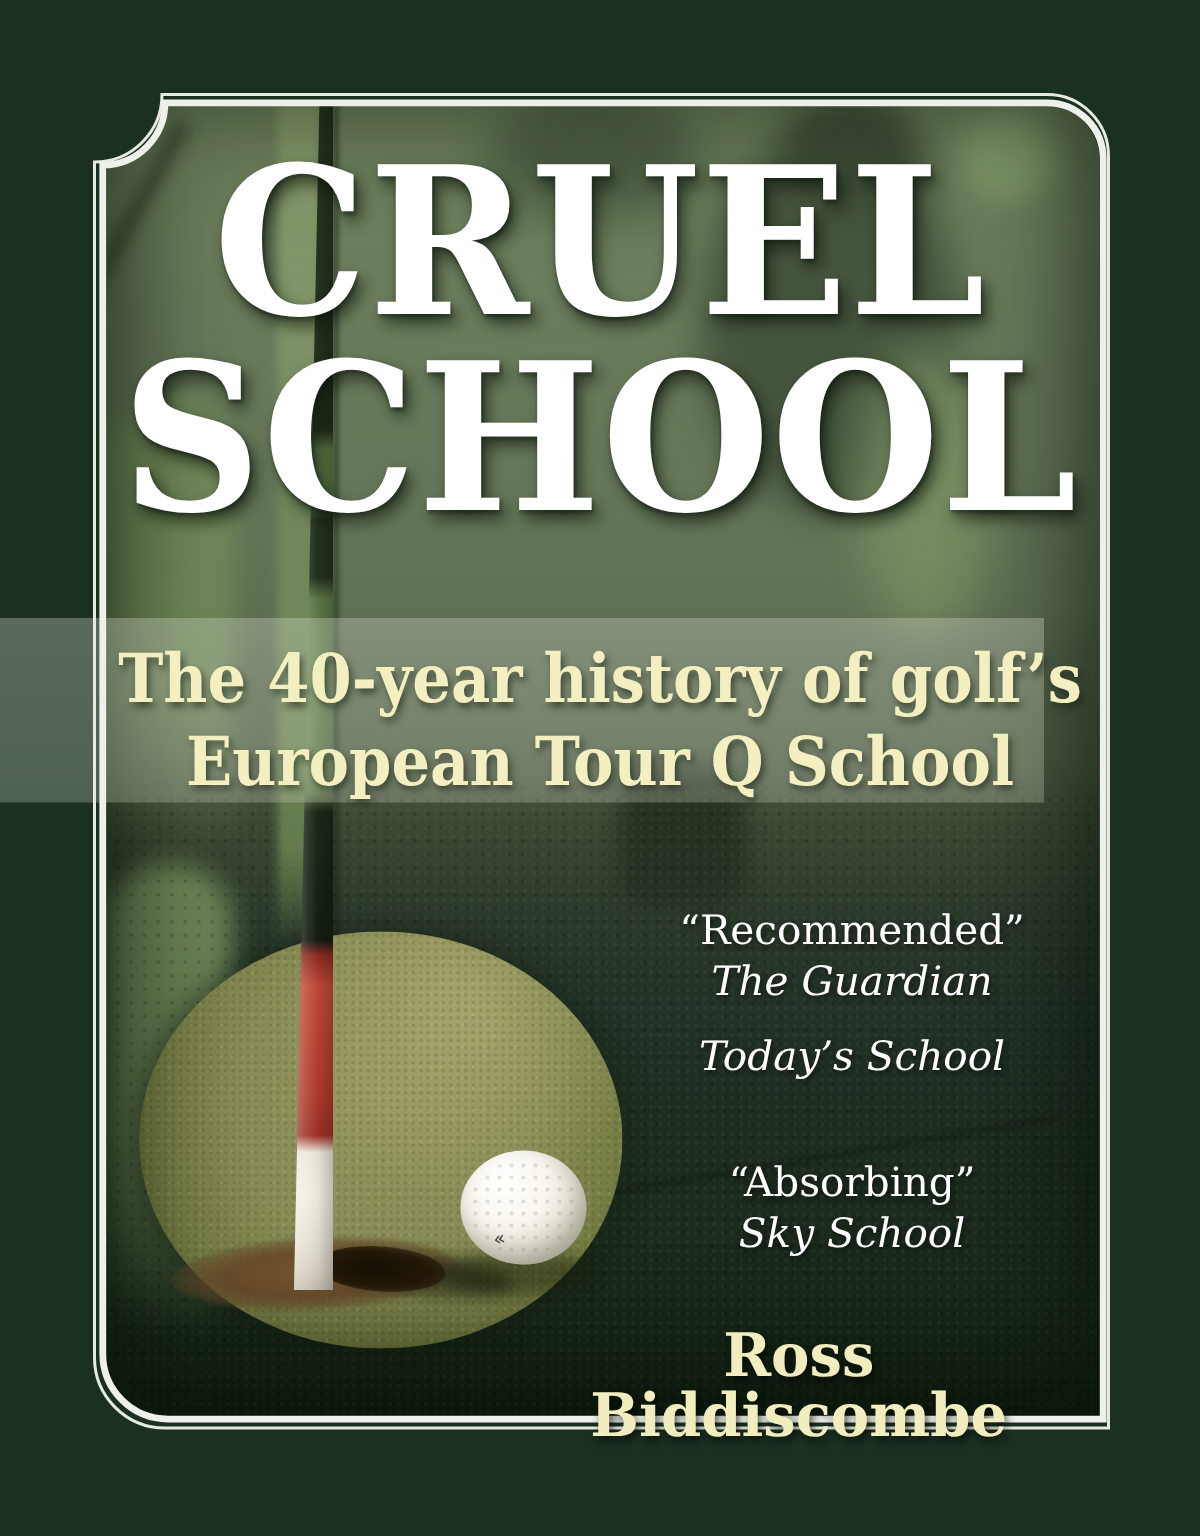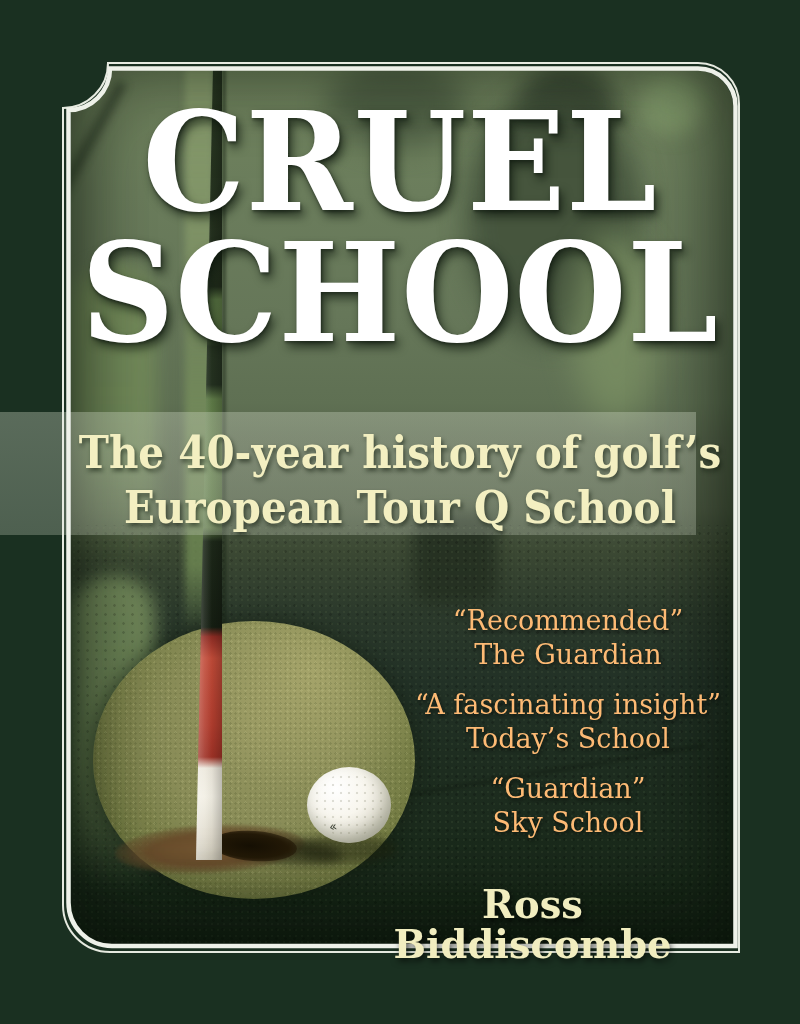--- a/index.html
+++ b/index.html
@@ -112,24 +112,24 @@
   .title-1{top:93px;} .title-2{top:224px;}
   .subtitle-text{
     position:absolute; left:0; top:9px; width:800px; text-align:center;
     font-weight:bold; font-size:45px; line-height:1.03; color:#f3efc1;
     transform:scaleX(.9);
     text-shadow:2px 3px 5px rgba(22,32,18,.6);
   }
   .subtitle-text div{padding-top:9px;}
   .quote-block{
     position:absolute; left:398px; width:340px; text-align:center;
-    font-size:27px; line-height:1.25; color:#fdba74;
+    font-size:27px; line-height:1.25; color:#ffffff;
     text-shadow:1px 2px 4px rgba(0,0,0,.65);
   }
-  .quote-source{}
+  .quote-source{font-style:italic;}
   .q1{top:604px;} .q2{top:688px;} .q3{top:772px;}
   .author-name{
     position:absolute; left:360px; top:884px; width:345px; text-align:center;
     font-weight:bold; font-size:40px; line-height:1; color:#f1edbf;
     transform:scaleX(.96);
     text-shadow:2px 3px 6px rgba(0,0,0,.65);
   }
 </style>
 </head>
 <body>
@@ -183,23 +183,22 @@
   </svg>
 
   <div class="title-line title-1">CRUEL</div>
   <div class="title-line title-2">SCHOOL</div>
 
   <div class="quote-block q1">
     <div>“Recommended”</div>
     <div class="quote-source">The Guardian</div>
   </div>
   <div class="quote-block q2">
-    <div>“A fascinating insight”</div>
     <div class="quote-source">Today’s School</div>
   </div>
   <div class="quote-block q3">
-    <div>“Guardian”</div>
+    <div>“Absorbing”</div>
     <div class="quote-source">Sky School</div>
   </div>
 
   <div class="author-name">Ross Biddiscombe</div>
 
 </div>
 
 </body></html>

